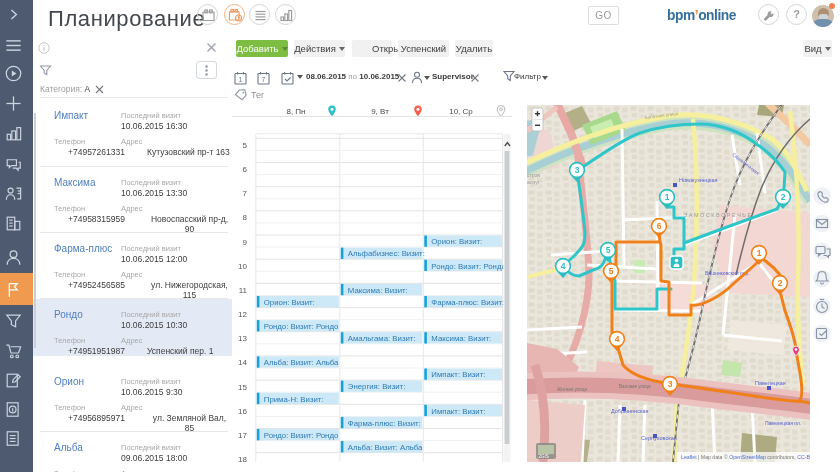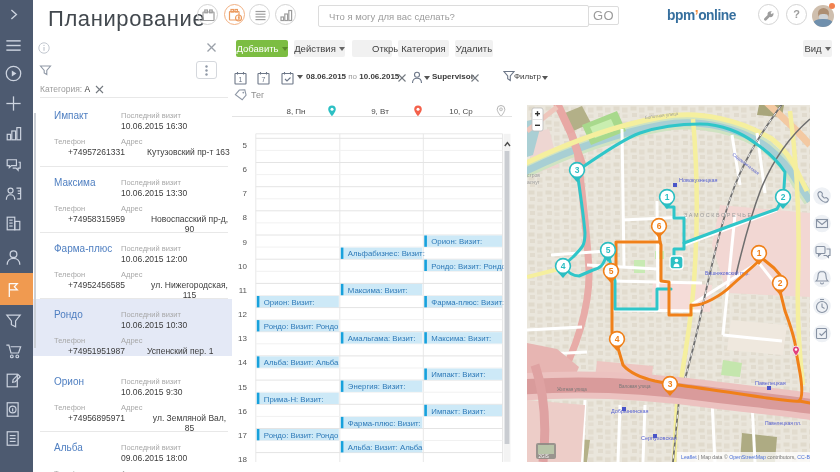--- a/index.html
+++ b/index.html
@@ -8,21 +8,21 @@
 .abs{position:absolute;}
 
 #sidebar{position:absolute;left:0;top:0;width:33px;height:472px;background:#4d5a70;}
 #sb-active{position:absolute;left:0;top:273px;width:33px;height:32px;background:#f09a50;}
 .sbi{position:absolute;left:3px;width:21px;height:21px;}
 
 #title{position:absolute;left:48px;top:6px;font-size:22px;color:#42484e;letter-spacing:0.6px;}
 .hcirc{position:absolute;top:4px;width:21px;height:21px;border:1px solid #d4d4d4;border-radius:50%;}
 .hcirc svg{position:absolute;left:3px;top:3px;}
 #search{position:absolute;left:318px;top:5px;width:271px;height:22px;border:1px solid #dcdcdc;border-radius:2px;color:#9b9b9b;font-size:9.5px;line-height:21px;padding-left:10px;}
-#gobtn{position:absolute;left:588px;top:6px;width:31px;height:19px;border:1px solid #dcdcdc;border-radius:2px;color:#9b9b9b;font-size:13px;line-height:18px;text-align:center;letter-spacing:0.5px;}
+#gobtn{position:absolute;left:588px;top:6px;width:31px;height:19px;border:1px solid #dcdcdc;border-radius:2px;color:#9b9b9b;font-size:10px;line-height:18px;text-align:center;letter-spacing:0.5px;}
 #logo{position:absolute;left:667px;top:6px;font-size:15px;font-weight:bold;color:#366f9e;letter-spacing:-0.5px;transform:scaleX(0.92);transform-origin:0 0;}
 #logo .ap{color:#f08a3c;}
 
 #lpanel{position:absolute;left:33px;top:33px;width:199px;height:439px;background:#fff;overflow:hidden;text-align:center;}
 .litem{position:absolute;left:0;width:199px;height:66px;}
 .litem .nm{position:absolute;left:21px;top:6px;font-size:10px;color:#4f7fc1;}
 .litem .l1{position:absolute;left:88px;top:7px;font-size:7.5px;color:#a8a8a8;}
 .litem .v1{position:absolute;left:88px;top:17px;font-size:8.5px;color:#3c3c3c;}
 .litem .l2{position:absolute;left:21px;top:33px;font-size:7.5px;color:#a8a8a8;}
 .litem .v2{position:absolute;left:21px;top:43px;font-size:8.5px;color:#3c3c3c;margin-left:14px;}
@@ -227,21 +227,20 @@
     <svg class="sbi" style="top:427.5px" viewBox="0 0 25 25">
         <g fill="none" stroke="#cdd4e0" stroke-width="1.4">
           <rect x="5" y="4.5" width="13" height="16"></rect>
           <line x1="8" y1="9" x2="15" y2="9"></line>
           <line x1="8" y1="12.5" x2="15" y2="12.5"></line>
           <line x1="8" y1="16" x2="15" y2="16"></line>
         </g>
       </svg>
   </div>
   <div id="title">Планирование</div>
-  <div id="search">Что я могу для вас сделать?</div>
   <div id="gobtn">GO</div>
   <div id="logo">bpm<span class="ap">’</span>online</div>
   <div class="hcirc" style="left:197px">
       <svg width="15" height="15" viewBox="0 0 15 15">
         <g fill="none" stroke="#9d9d9d" stroke-width="1.2">
           <rect x="2" y="4" width="11" height="8.5" rx="0.5"></rect>
           <rect x="3.8" y="2" width="2.6" height="2.8"></rect>
           <rect x="8.6" y="2" width="2.6" height="2.8"></rect>
         </g>
       </svg>
@@ -287,21 +286,21 @@
   <div class="hcirc" style="left:786px;color:#9d9d9d;font-size:11px;text-align:center;line-height:19px;font-weight:bold;">?</div>
   <div class="abs" style="left:812px;top:5px;width:22px;height:22px;border-radius:50%;background:#cfbfae;overflow:hidden;">
     <div class="abs" style="left:5.5px;top:3px;width:11px;height:11px;border-radius:50%;background:#ad8f73;"></div>
     <div class="abs" style="left:6.5px;top:9px;width:9px;height:6px;border-radius:40%;background:#cfd4d8;"></div>
     <div class="abs" style="left:1px;top:14px;width:20px;height:10px;border-radius:45%;background:#7090ad;"></div>
   </div>
   <div class="abs" style="left:829px;top:3px;width:6px;height:6px;border-radius:50%;background:#f2814e;"></div>
   <div id="btn-add">Добавить<span class="caret"></span></div>
   <div class="tbtn" style="left:294px;width:51px;">Действия<span class="caret g"></span></div>
   <div class="tbtn" style="left:352px;width:40px;padding-left:20px;">Открыть</div>
-  <div class="tbtn" style="left:398px;width:51px;">Категория</div>
+  <div class="tbtn" style="left:398px;width:51px;">Успенский</div>
   <div class="tbtn" style="left:455px;width:38px;">Удалить</div>
   <div class="tbtn" style="left:803px;width:29px;">Вид<span class="caret g"></span></div>
   <svg class="abs" style="left:234px;top:71px" width="13" height="14" viewBox="0 0 13 14">
       <g fill="none" stroke="#6d7788" stroke-width="1.1">
         <rect x="1" y="2.5" width="11" height="10.5" rx="0.5"></rect>
         <line x1="3.5" y1="1" x2="3.5" y2="3.5"></line>
         <line x1="9.5" y1="1" x2="9.5" y2="3.5"></line>
       </g>
       <text x="4.5" y="11" font-size="7" fill="#6d7788">1</text>
     </svg>

